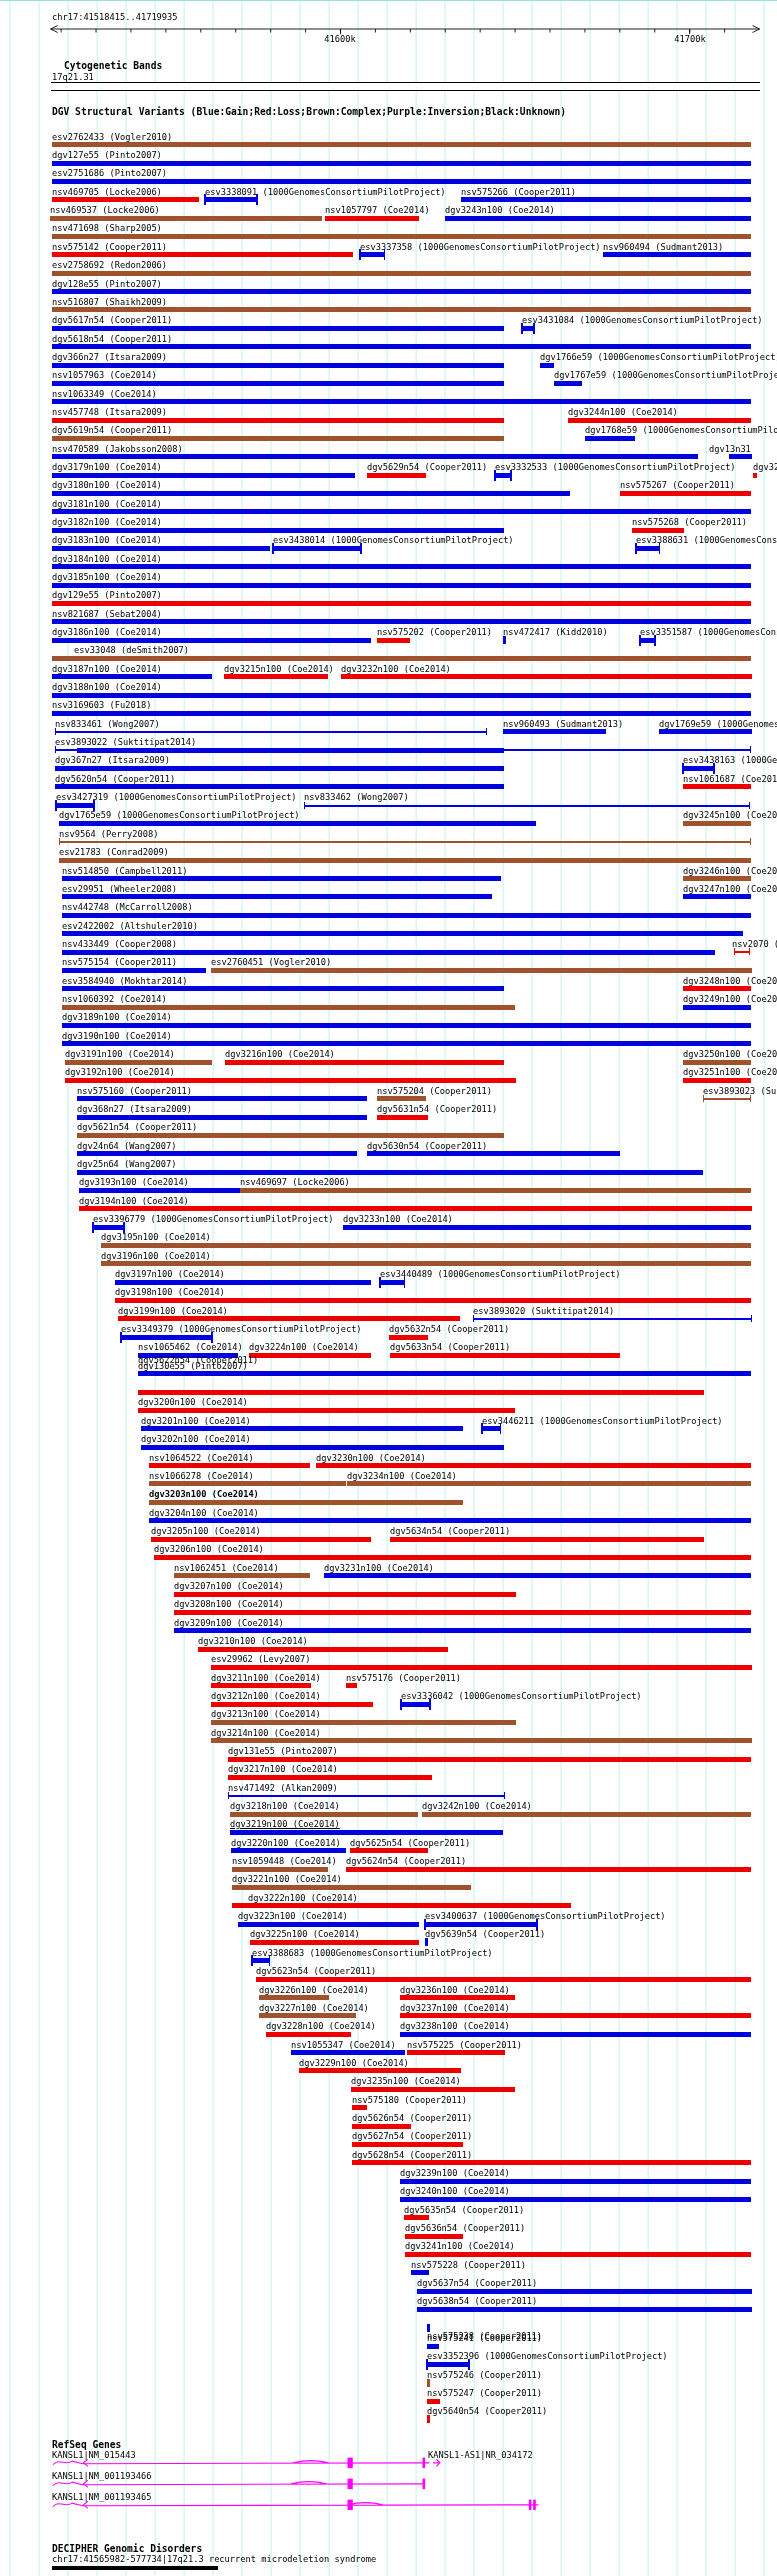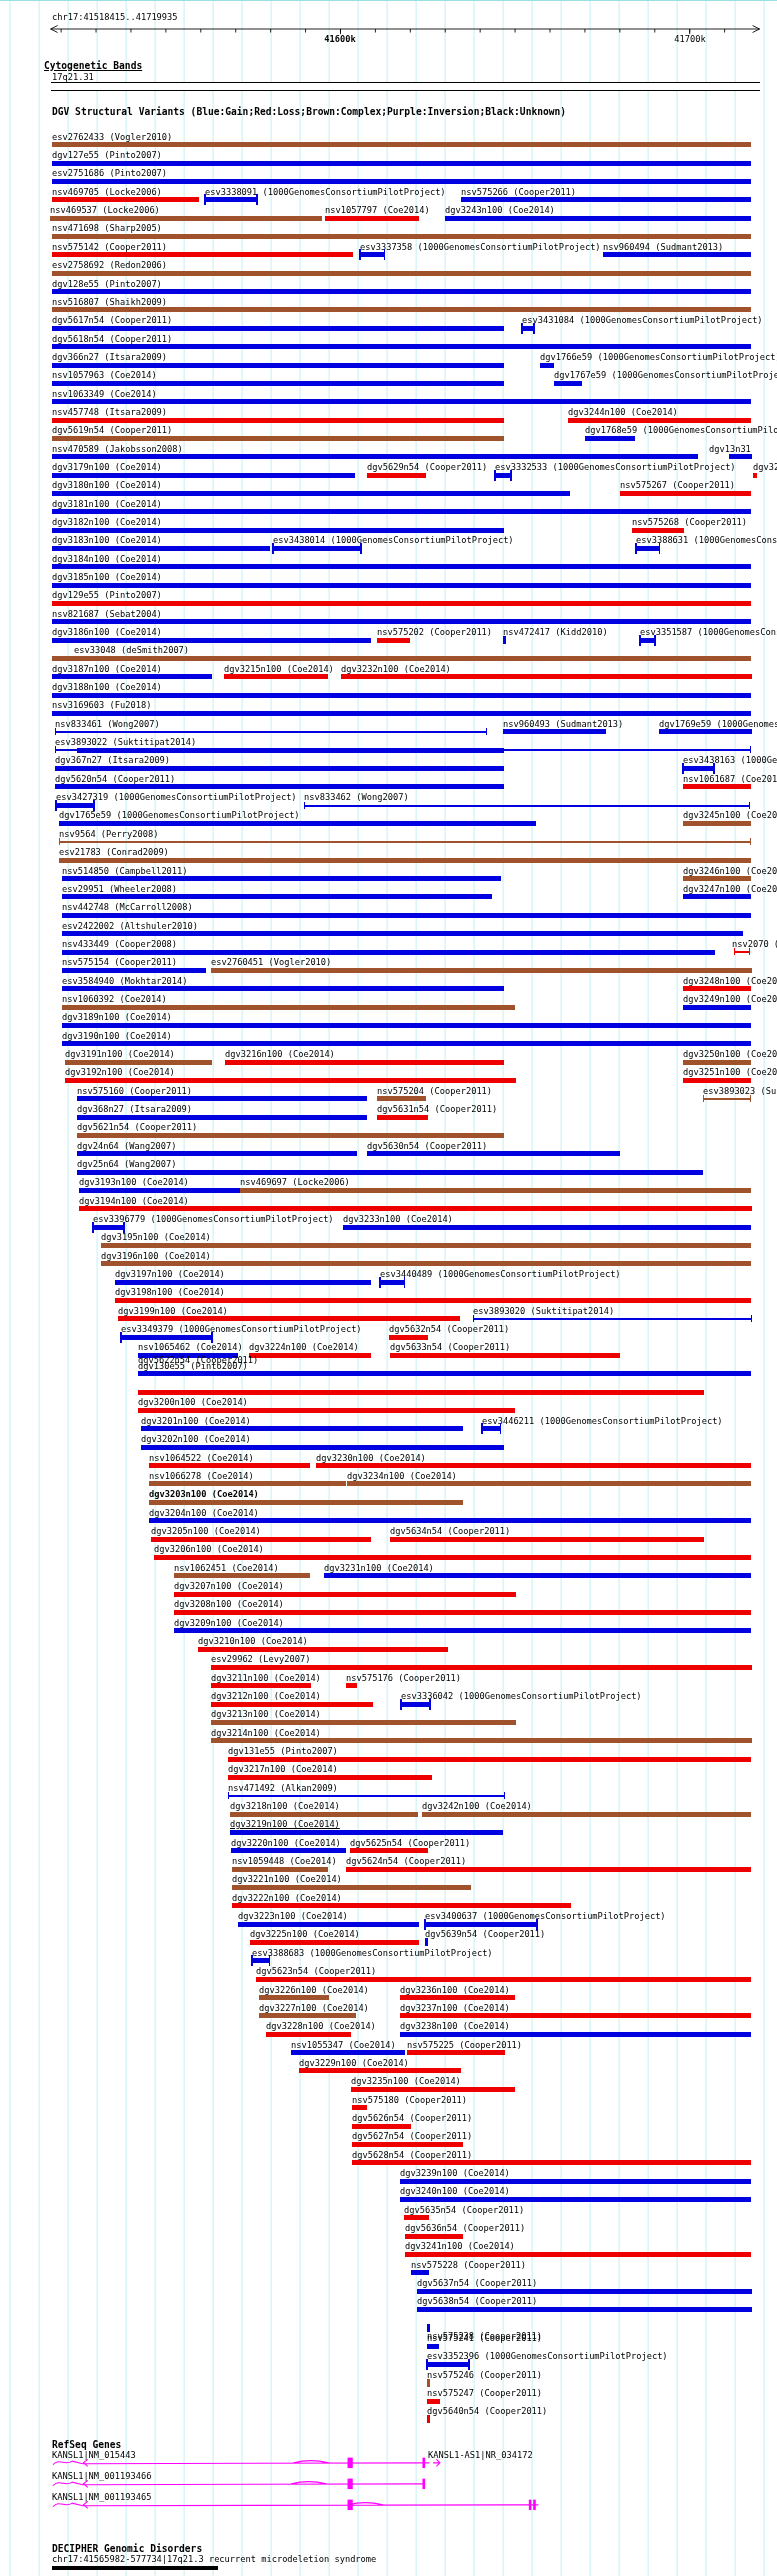--- a/index.html
+++ b/index.html
@@ -37,24 +37,24 @@
 
 <div id="canvas">
   <div id="gridlines"></div>
   <div id="topline"></div>
 
   <div class="lbl" style="left:52px;top:13px;">chr17:41518415..41719935</div>
 
   <svg id="ruler-svg" width="777" height="23" style="top:21px;" viewBox="0 0 890 26">
       <path d="M58,9 L870,9 M70,9 L70,13 M110,9 L110,13 M150,9 L150,13 M190,9 L190,13 M230,9 L230,13 M270,9 L270,13 M310,9 L310,13 M350,9 L350,13 M390,9 L390,13 M430,9 L430,13 M470,9 L470,13 M510,9 L510,13 M550,9 L550,13 M590,9 L590,13 M630,9 L630,13 M670,9 L670,13 M710,9 L710,13 M750,9 L750,13 M790,9 L790,13 M830,9 L830,13 M390,9 L390,15 M790,9 L790,15 M66,5 L58,9 L66,13 M862,5 L870,9 L862,13" stroke="#000" fill="none" stroke-width="1"></path>
     </svg>
-  <div class="ruler-label" style="left:321px;top:34px;font-weight:bold;">41600k</div>
+  <div class="ruler-label" style="left:321px;top:34px;">41600k</div>
   <div class="ruler-label" style="left:671px;top:34px;">41700k</div>
 
-  <div class="hdr" style="left:44px;top:61px;text-decoration:underline;">Cytogenetic Bands</div>
+  <div class="hdr" style="left:64px;top:61px;">Cytogenetic Bands</div>
   <div class="lbl" style="left:52px;top:73px;">17q21.31</div>
   <div id="cytoband-box"></div>
 
   <div class="hdr" style="left:52px;top:107px;">DGV Structural Variants (Blue:Gain;Red:Loss;Brown:Complex;Purple:Inversion;Black:Unknown)</div>
 
   <div id="dgv-rows">
       <div class="lbl" style="left: 52px; top: 133px;">esv2762433 (Vogler2010)</div>
       <div class="bar" title="esv2762433 (Vogler2010)" style="left: 52px; width: 699px; top: 142px; background: rgb(160, 82, 45);"></div>
       <div class="lbl" style="left: 52px; top: 151px;">dgv127e55 (Pinto2007)</div>
       <div class="bar" title="dgv127e55 (Pinto2007)" style="left: 52px; width: 699px; top: 161px; background: rgb(0, 0, 224);"></div>
@@ -360,21 +360,21 @@
       <div class="lbl" style="left: 231px; top: 1839px;">dgv3220n100 (Coe2014)</div>
       <div class="bar" title="dgv3220n100 (Coe2014)" style="left: 231px; width: 115px; top: 1848px; background: rgb(0, 0, 224);"></div>
       <div class="lbl" style="left: 350px; top: 1839px;">dgv5625n54 (Cooper2011)</div>
       <div class="bar" title="dgv5625n54 (Cooper2011)" style="left: 350px; width: 78px; top: 1848px; background: rgb(238, 0, 0);"></div>
       <div class="lbl" style="left: 232px; top: 1857px;">nsv1059448 (Coe2014)</div>
       <div class="bar" title="nsv1059448 (Coe2014)" style="left: 232px; width: 96px; top: 1867px; background: rgb(160, 82, 45);"></div>
       <div class="lbl" style="left: 346px; top: 1857px;">dgv5624n54 (Cooper2011)</div>
       <div class="bar" title="dgv5624n54 (Cooper2011)" style="left: 346px; width: 405px; top: 1867px; background: rgb(238, 0, 0);"></div>
       <div class="lbl" style="left: 232px; top: 1875px;">dgv3221n100 (Coe2014)</div>
       <div class="bar" title="dgv3221n100 (Coe2014)" style="left: 232px; width: 239px; top: 1885px; background: rgb(160, 82, 45);"></div>
-      <div class="lbl" style="left: 232px; top: 1894px; text-align: right;">dgv3222n100 (Coe2014)</div>
+      <div class="lbl" style="left: 248px; top: 1894px; text-align: right;">dgv3222n100 (Coe2014)</div>
       <div class="bar" title="dgv3222n100 (Coe2014)" style="left: 232px; width: 339px; top: 1903px; background: rgb(238, 0, 0);"></div>
       <div class="lbl" style="left: 238px; top: 1912px;">dgv3223n100 (Coe2014)</div>
       <div class="bar" title="dgv3223n100 (Coe2014)" style="left: 238px; width: 181px; top: 1922px; background: rgb(0, 0, 224);"></div>
       <div class="lbl" style="left: 425px; top: 1912px;">esv3400637 (1000GenomesConsortiumPilotProject)</div>
       <div class="hbar" title="esv3400637 (1000GenomesConsortiumPilotProject)" style="left: 425px; width: 112px; top: 1922px; background: rgb(0, 0, 224);"></div>
       <div class="lbl" style="left: 250px; top: 1930px;">dgv3225n100 (Coe2014)</div>
       <div class="bar" title="dgv3225n100 (Coe2014)" style="left: 250px; width: 169px; top: 1940px; background: rgb(238, 0, 0);"></div>
       <div class="lbl" style="left: 425px; top: 1930px;">dgv5639n54 (Cooper2011)</div>
       <div class="tick" title="dgv5639n54 (Cooper2011)" style="left: 425px; width: 2.6px; top: 1938px; background: rgb(0, 0, 224);"></div>
       <div class="lbl" style="left: 252px; top: 1949px;">esv3388683 (1000GenomesConsortiumPilotProject)</div>

